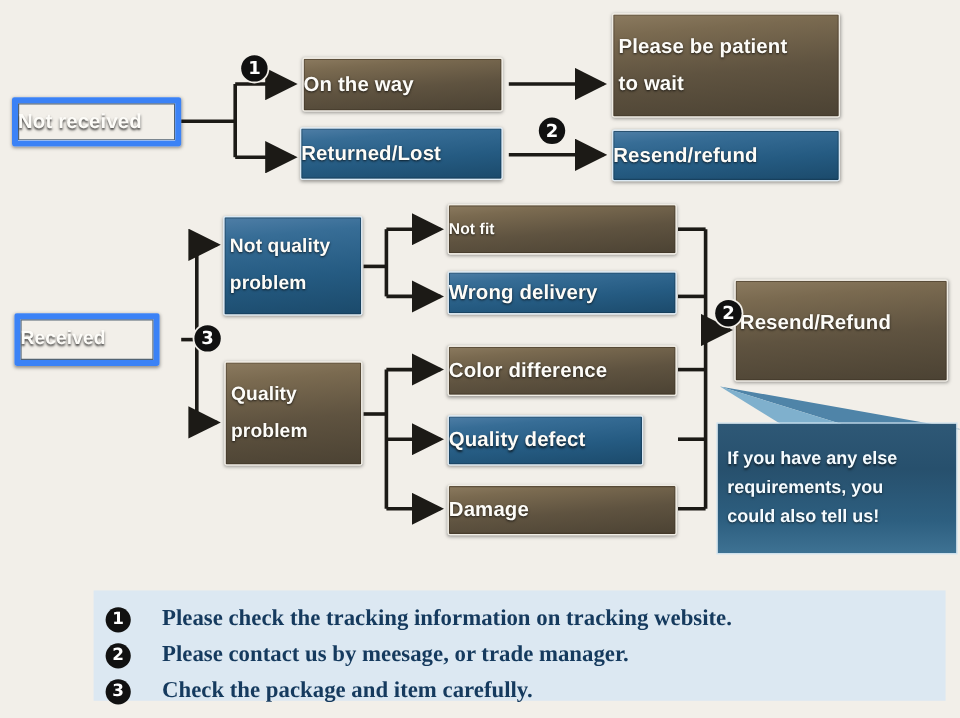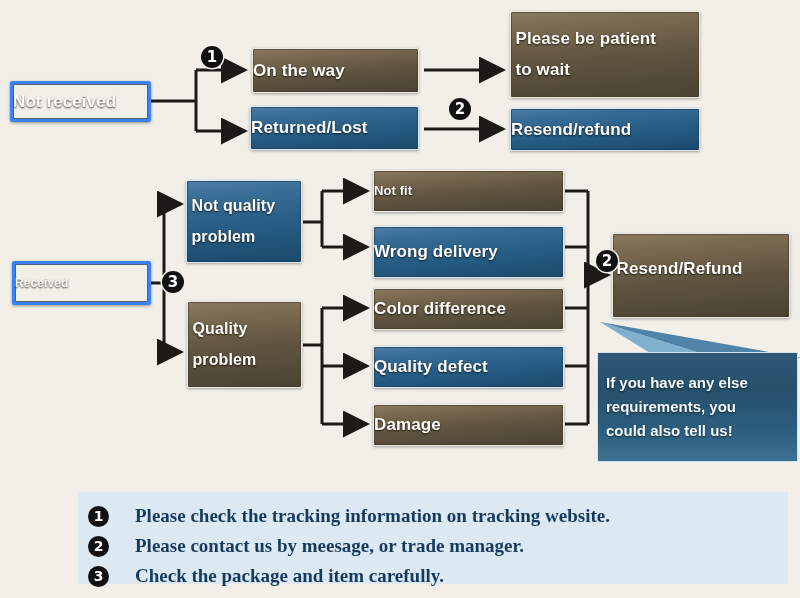--- a/index.html
+++ b/index.html
@@ -43,21 +43,21 @@
   }
   
   .blue{
     background:linear-gradient(175deg,#4f7ea6 0%,#376d96 20%,#255b82 60%,#1b4a6b 100%);
     border:1px solid #dbe9f4;
     box-shadow:0 0 0 1px rgba(20,55,80,.6) inset, 0 1px 3px rgba(0,0,0,.35);
   }
   
   .steel{
     background:linear-gradient(180deg,#45668a 0%,#2f5madd 1%,#2c4f72 40%,#1e3d5c 100%);
-    border:3px solid #3b82f6;
+    border:5px solid #3b82f6;
     box-shadow:0 0 0 1px rgba(15,40,62,.7) inset, 0 1px 3px rgba(0,0,0,.4);
   }
 
   
   .circ{
     position:absolute;
     width:22px;height:22px;
     border-radius:50%;
     background:#111;
     color:#fff;
@@ -178,49 +178,49 @@
     <span class="ln">to wait</span>
   </div>
 
   <div class="node blue" style="left:510px;top:108px;width:190px;height:43px;font-size:17px;">
     <span class="ln">Resend/refund</span>
   </div>
 
   <div class="circ" style="left:201px;top:46px;">1</div>
   <div class="circ" style="left:449px;top:98px;">2</div>
 
-  <div class="node steel" style="left:12px;top:261px;width:139px;height:44px;font-size:12px;">
+  <div class="node steel" style="left:12px;top:261px;width:121px;height:44px;font-size:16px;">
     <span class="ln">Received</span>
   </div>
 
   <div class="circ" style="left:162px;top:271px;">3</div>
 
   <div class="node blue left-align" style="left:186px;top:180px;width:116px;height:83px;font-size:16px;">
     <span class="ln" style="margin-bottom:14px;">Not quality</span>
     <span class="ln">problem</span>
   </div>
 
   <div class="node brown left-align" style="left:187px;top:301px;width:115px;height:87px;font-size:16px;">
     <span class="ln" style="margin-bottom:14px;">Quality</span>
     <span class="ln">problem</span>
   </div>
 
   <div class="node brown" style="left:373px;top:170px;width:191px;height:42px;font-size:13px;">
     <span class="ln">Not fit</span>
   </div>
 
-  <div class="node blue" style="left:373px;top:226px;width:191px;height:52px;font-size:17px;">
+  <div class="node blue" style="left:373px;top:226px;width:191px;height:36px;font-size:17px;">
     <span class="ln">Wrong delivery</span>
   </div>
 
   <div class="node brown" style="left:373px;top:288px;width:191px;height:42px;font-size:17px;">
     <span class="ln">Color difference</span>
   </div>
 
-  <div class="node blue" style="left:373px;top:346px;width:191px;height:42px;font-size:17px;">
+  <div class="node blue" style="left:373px;top:346px;width:163px;height:42px;font-size:17px;">
     <span class="ln">Quality defect</span>
   </div>
 
   <div class="node brown" style="left:373px;top:404px;width:191px;height:42px;font-size:17px;">
     <span class="ln">Damage</span>
   </div>
 
   <div class="circ" style="left:596px;top:250px;">2</div>
 
   <div class="node brown left-align" style="left:612px;top:233px;width:178px;height:85px;font-size:17px;">

